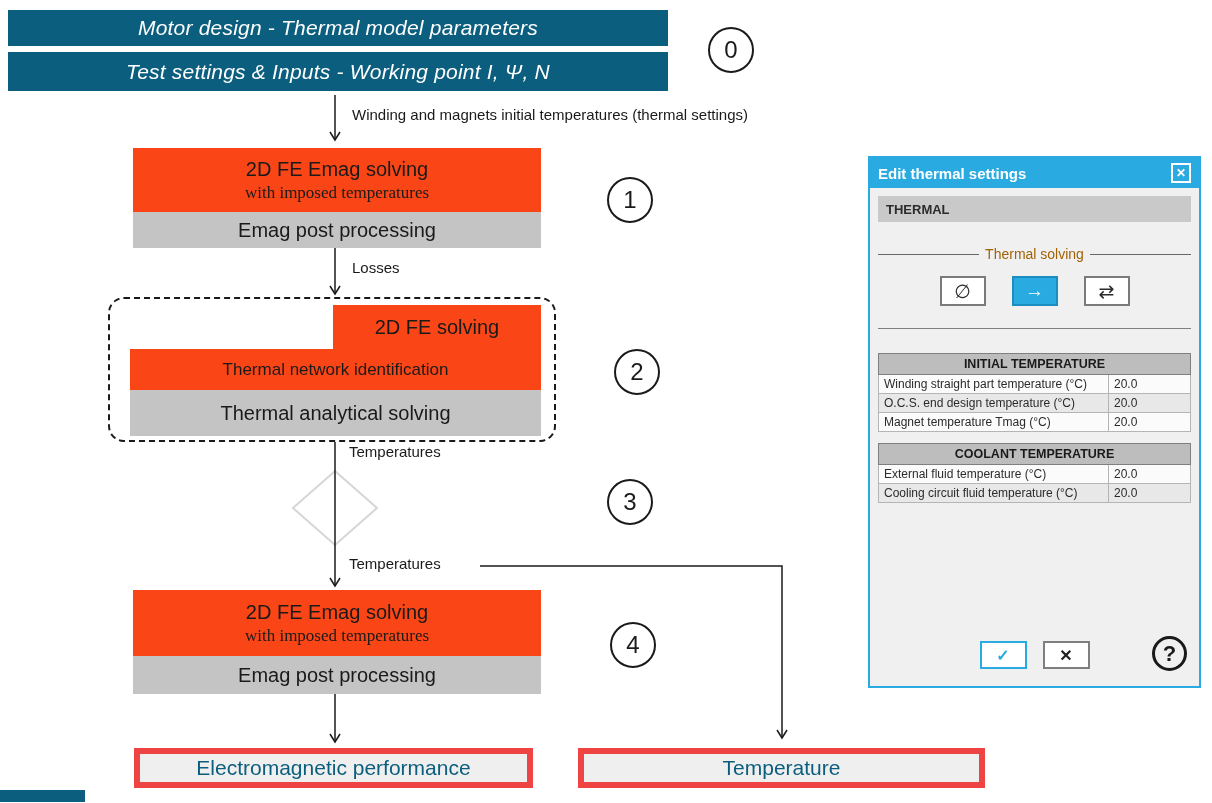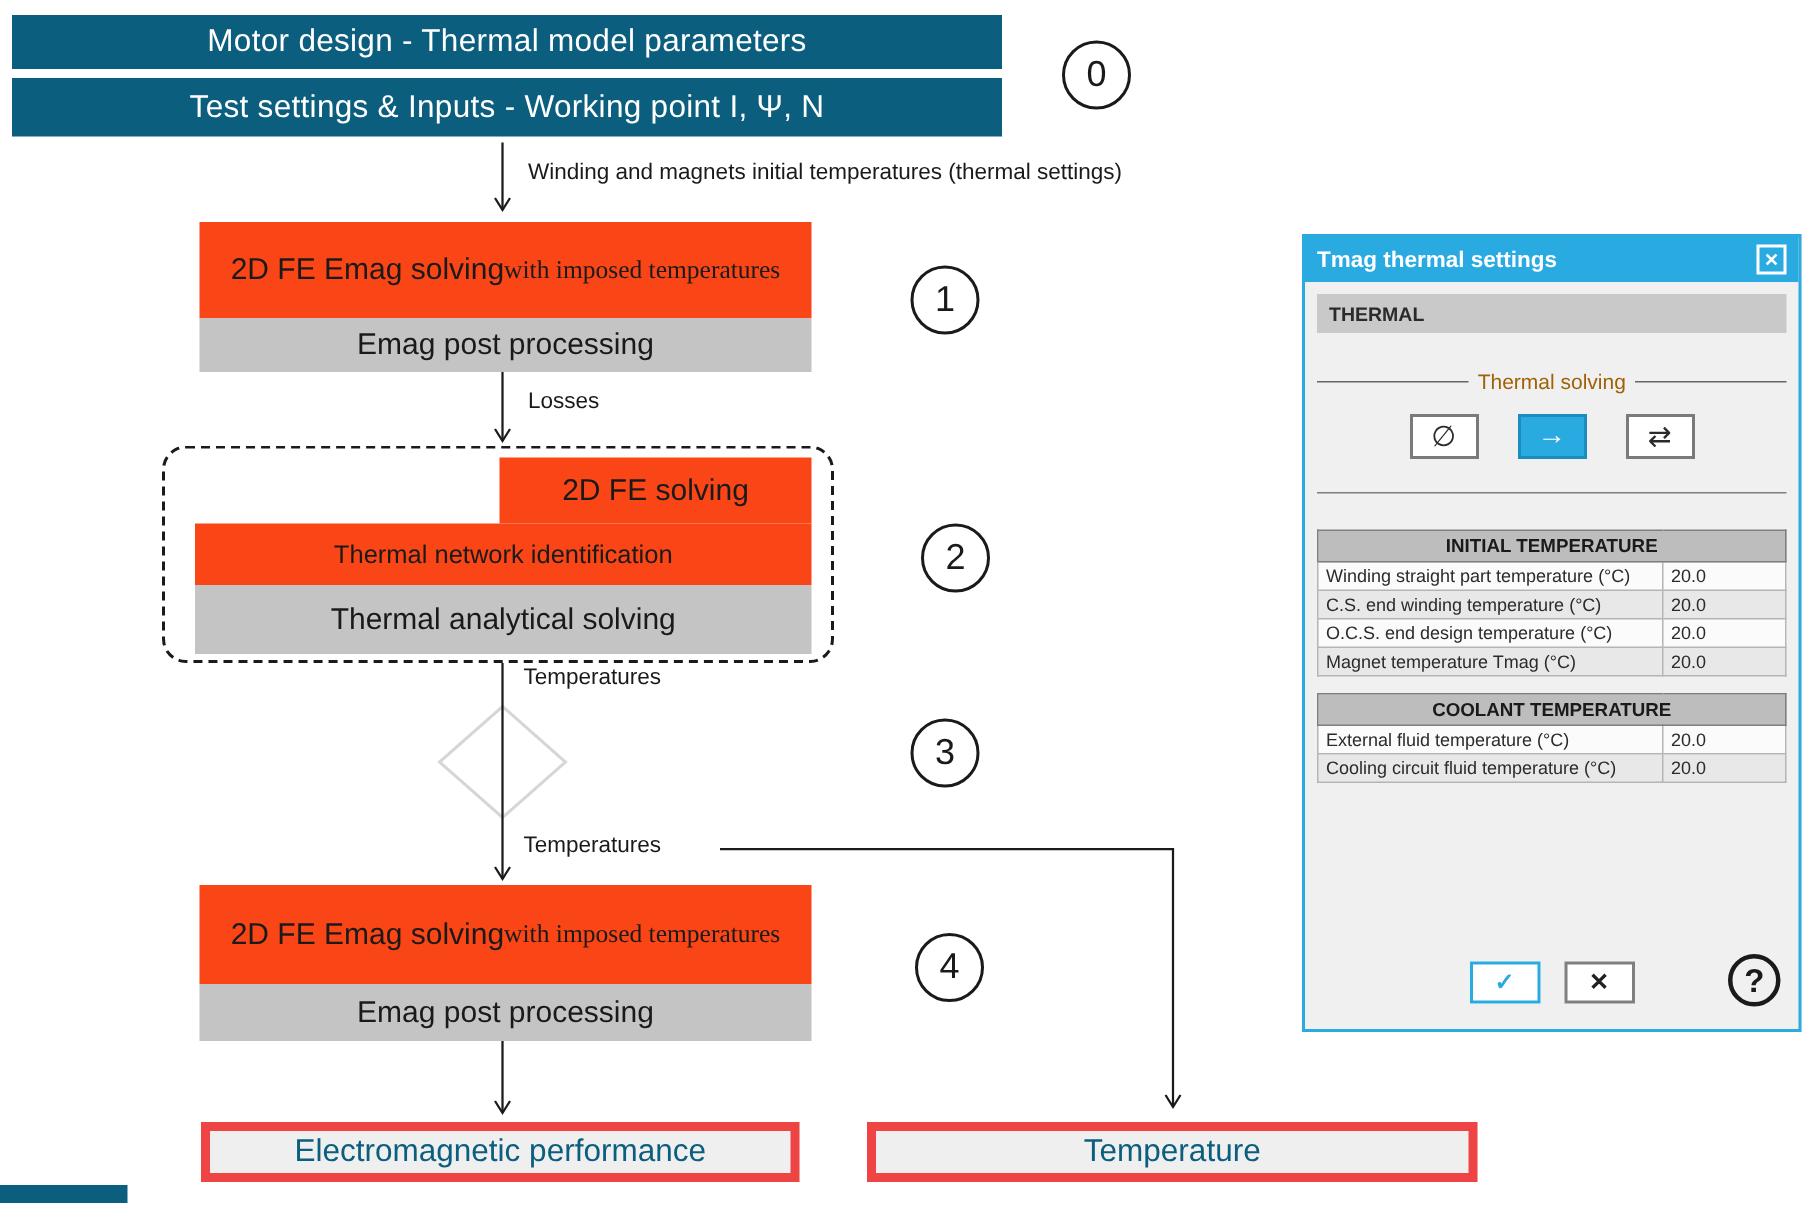--- a/index.html
+++ b/index.html
@@ -5,23 +5,23 @@
   * { box-sizing: border-box; margin: 0; padding: 0; }
   html,body { background:#fff; }
   #canvas {
     position: relative; width: 1212px; height: 803px; overflow: hidden;
     font-family: "Liberation Sans", sans-serif; color: #1a1a1a; background: #fff;
   }
   .abs { position: absolute; }
   .flex-c { display: flex; align-items: center; justify-content: center; }
 
   
-  .hbox { background:#0b5e7d; color:#fff; font-size:21px; letter-spacing:0.2px; }
+  .hbox { background:#0b5e7d; color:#fff; font-size:21px; letter-spacing:0.2px;font-style:italic; }
   
-  .obox { background:#fa4616; color:#1a1a1a; text-align:center; }
+  .obox { background:#fa4616; color:#1a1a1a; text-align:center; flex-direction:column; }
   .obox .t1 { font-size:20px; line-height:1.25; }
   .obox .t2 { font-size:17px; line-height:1.25;font-family:Liberation Serif, serif; }
   .gbox { background:#c4c4c4; color:#1a1a1a; font-size:20px; }
   .obox-s { background:#fa4616; color:#1a1a1a; }
 
   .dashed { border:2px dashed #1a1a1a; border-radius:16px; background:transparent; }
 
   .badge {
     width:46px; height:46px; border:2px solid #1a1a1a; border-radius:50%;
     background:#fff; font-size:24px; color:#1a1a1a;
@@ -155,21 +155,21 @@
       </g>
       <g>
         <path d="M335,694 V742"></path>
           <polyline points="330,734 335,742 340,734"></polyline>
       </g>
     </g>
   </svg>
 
   <div id="panel">
     <div class="p-title">
-      <span>Tmag thermal settings</span>
+      <span>Edit thermal settings</span>
       <div class="p-close">
         <span>✕</span>
       </div>
     </div>
 
     <div class="p-section">THERMAL</div>
 
     <div class="p-fieldset">
       <span class="fs-line"></span>
       <span class="fs-label">Thermal solving</span>
@@ -195,24 +195,20 @@
         <tr>
             <th colspan="2">INITIAL TEMPERATURE</th>
           </tr>
       </thead>
       <tbody>
         <tr>
           <td>Winding straight part temperature (°C)</td>
           <td class="val">20.0</td>
         </tr>
         <tr>
-          <td>C.S. end winding temperature (°C)</td>
-          <td class="val">20.0</td>
-        </tr>
-        <tr>
           <td>O.C.S. end design temperature (°C)</td>
           <td class="val">20.0</td>
         </tr>
         <tr>
           <td>Magnet temperature Tmag (°C)</td>
           <td class="val">20.0</td>
         </tr>
       </tbody>
     </table>
 

